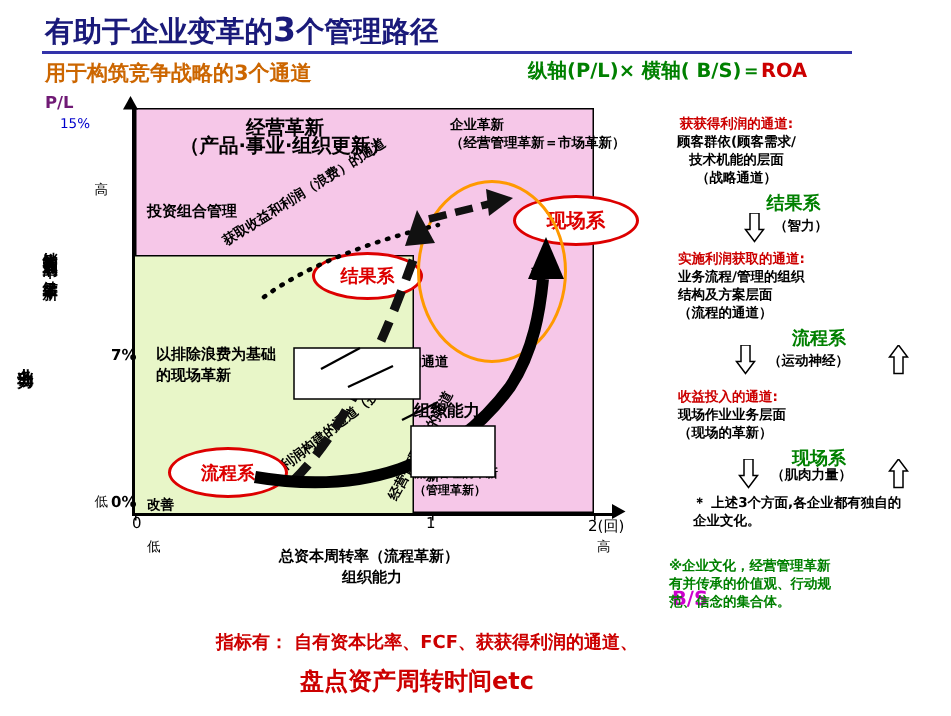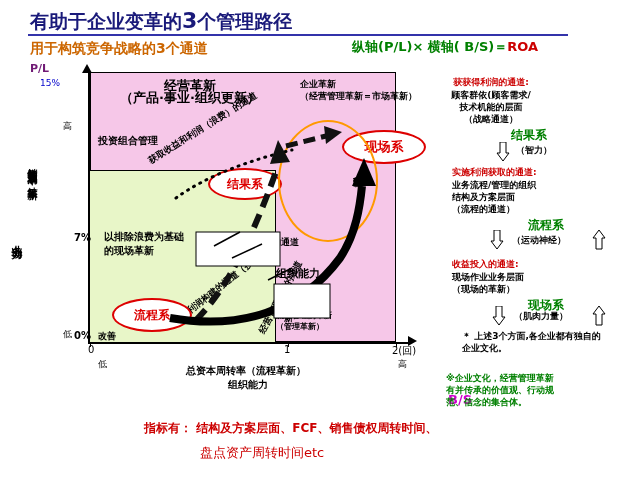--- a/index.html
+++ b/index.html
@@ -68,21 +68,21 @@
   .r-paren{font-size:9px;font-weight:bold;color:#000;}
   .note{font-size:9px;font-weight:bold;color:#000;line-height:12px;}
   .note-g{font-size:9px;font-weight:bold;color:#008000;line-height:12px;}
 
   
   .arw{position:absolute;width:14px;height:18px;}
   .arw svg{display:block;}
 
   
   .footer1{left:144px;top:420px;font-size:12px;font-weight:bold;color:#cc0000;white-space:nowrap;}
-  .footer2{left:200px;top:444px;font-size:13px;font-weight:normal;color:#cc0000;white-space:nowrap;}
+  .footer2{left:200px;top:444px;font-size:16px;font-weight:bold;color:#cc0000;white-space:nowrap;}
 
   svg.overlay{position:absolute;left:0;top:0;width:634px;height:477px;pointer-events:none;}
 </style>
 </head>
 <body>
 
 <div class="abs title">
   <span>有助于企业变革的</span><span class="big">3</span><span>个管理路径</span>
 </div>
 <div class="abs title-rule"></div>
@@ -216,14 +216,14 @@
     </svg>
 </div>
 <div class="abs r-paren" style="left:514px;top:310px;text-align:right;">（肌肉力量）</div>
 
 <div class="abs note" style="left:446px;top:330px;white-space:pre;margin-left:16px;">＊ 上述3个方面,各企业都有独自的
 企业文化。</div>
 <div class="abs note-g" style="left:446px;top:372px;white-space:pre;">※企业文化，经营管理革新
 有并传承的价值观、行动规
 范、信念的集合体。</div>
 
-<div class="abs footer1">指标有： 结构及方案层面、FCF、销售债权周转时间、</div>
+<div class="abs footer1">指标有： 自有资本比率、FCF、获获得利润的通道、</div>
 <div class="abs footer2">盘点资产周转时间etc</div>
 
 </body></html>

